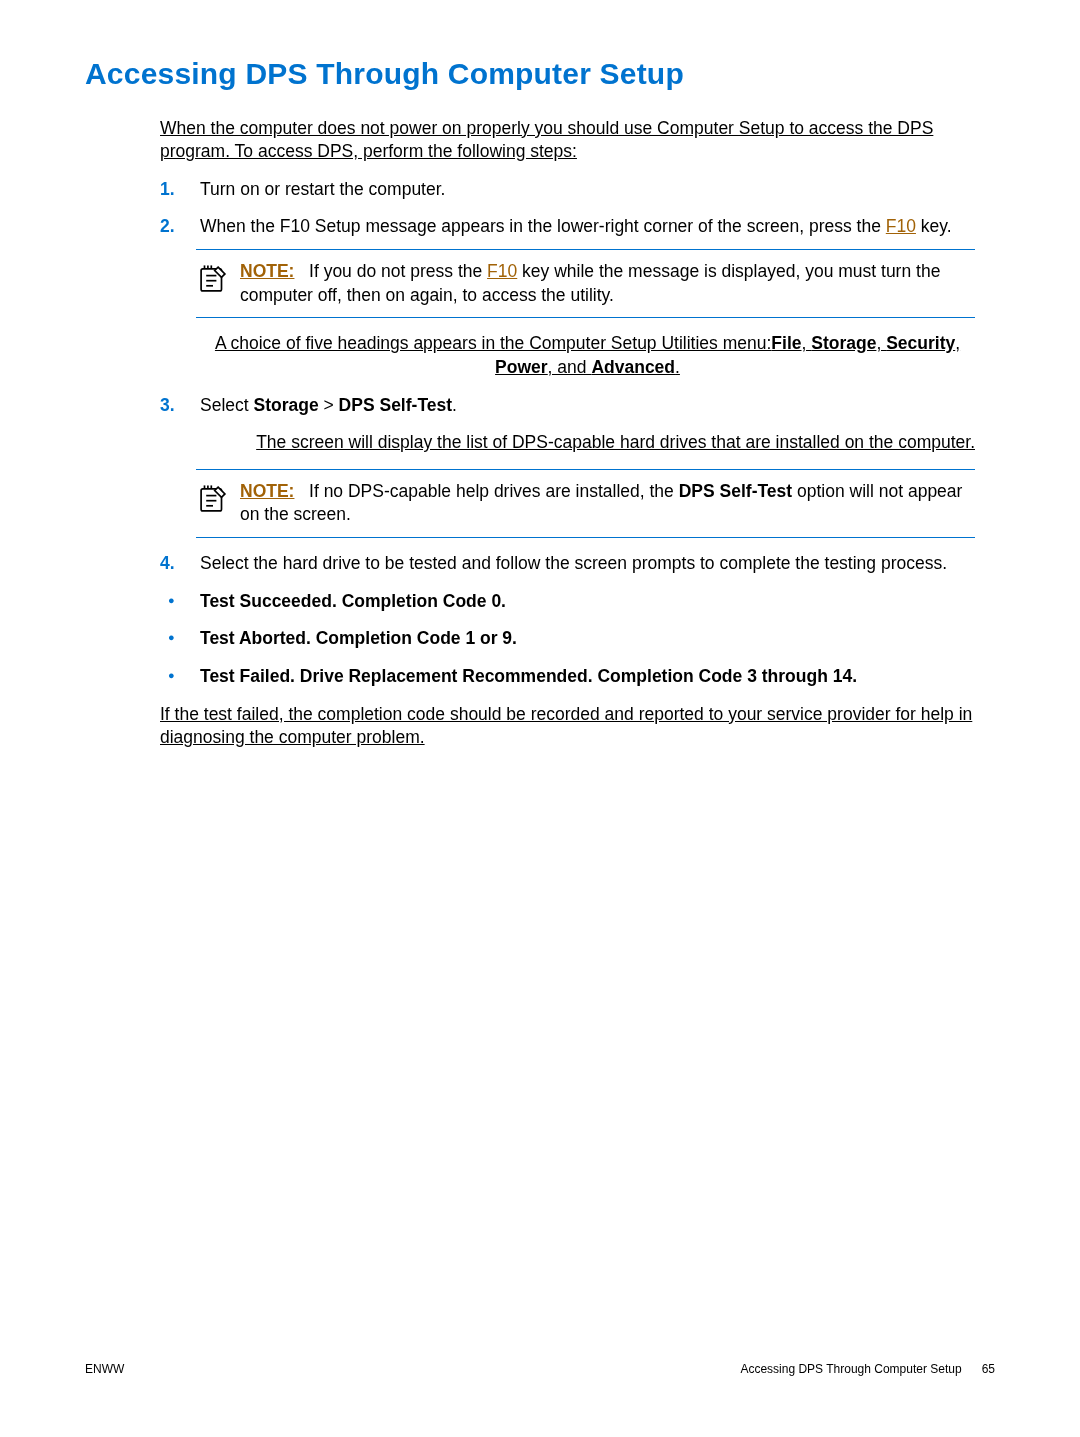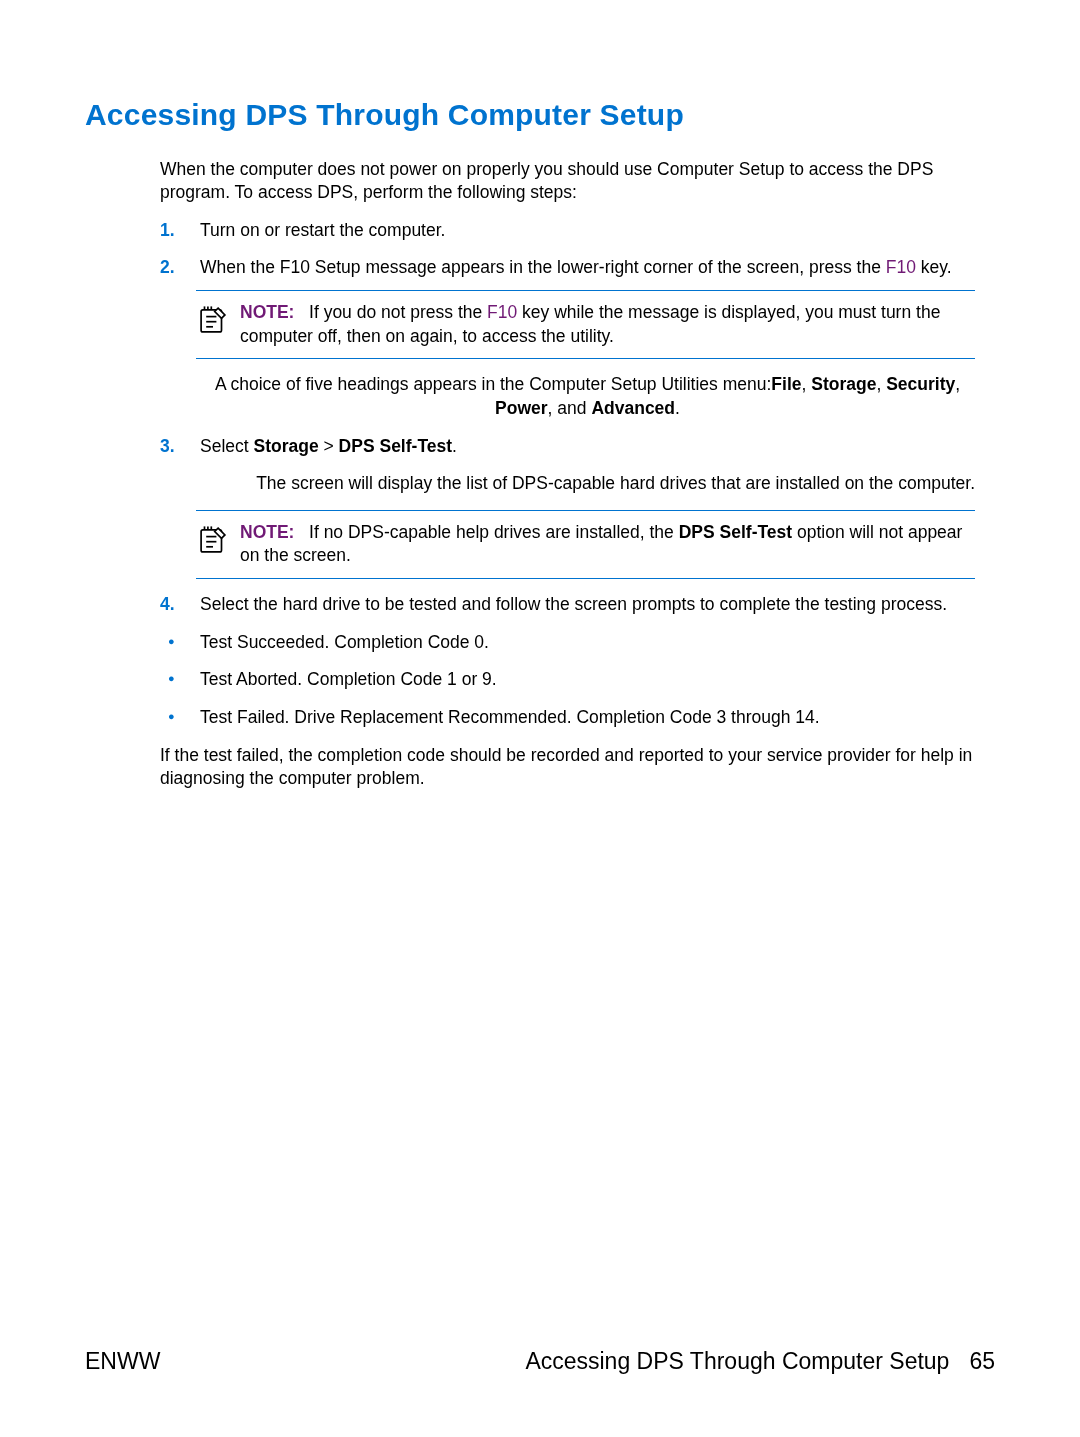--- a/index.html
+++ b/index.html
@@ -8,36 +8,36 @@
     background: #fff;
     font-family: Arial, Helvetica, sans-serif;
     font-size: 17.5px;
     color: #000;
     line-height: 1.35;
   }
   .page {
     width: 1080px;
     height: 1437px;
     box-sizing: border-box;
-    padding: 95px 85px 0 85px;
+    padding: 54px 85px 0 85px;
     position: relative;
   }
   h1.title {
     color: #0073cf;
     font-size: 30px;
     font-weight: bold;
     margin: 0 0 22px 0;
     font-family: Arial, Helvetica, sans-serif;
     letter-spacing: 0.2px;
   }
   .content {
     padding-left: 75px;
     padding-right: 20px;
   }
-  p { margin: 0 0 14px 0; }
+  p { margin: 0 0 14px 0; text-decoration: underline; }
   ol.steps {
     list-style: none;
     padding: 0;
     margin: 0;
     counter-reset: step;
   }
   ol.steps > li {
     position: relative;
     padding-left: 40px;
     margin-bottom: 14px;
@@ -56,47 +56,48 @@
     padding: 10px 0 10px 0;
     display: flex;
     align-items: flex-start;
   }
   .note-icon {
     flex: 0 0 44px;
     padding-top: 2px;
   }
   .note-icon svg { width: 34px; height: 34px; }
   .note-text { flex: 1; }
-  .link { color: #701a75; }
+  .link { color: #a16207; text-decoration: underline; }
   ul.bullets {
     list-style: none;
     padding: 0;
     margin: 0 0 14px 0;
   }
   ul.bullets li {
     position: relative;
     padding-left: 40px;
     margin-bottom: 14px;
+    font-weight: bold;
   }
   ul.bullets li::before {
     content: "●";
     color: #0073cf;
     position: absolute;
     left: 8px;
     top: 3px;
     font-size: 11px;
   }
   .footer {
     position: absolute;
     bottom: 60px;
     left: 85px;
     right: 85px;
     display: flex;
     justify-content: space-between;
-    font-size: 23px;
+    font-size: 12px;
   }
   .page-num { margin-left: 20px; }
   b { font-weight: bold; }
 </style>
 </head>
 <body>
 
 <div class="page">
 
   <h1 class="title">Accessing DPS Through Computer Setup</h1>

